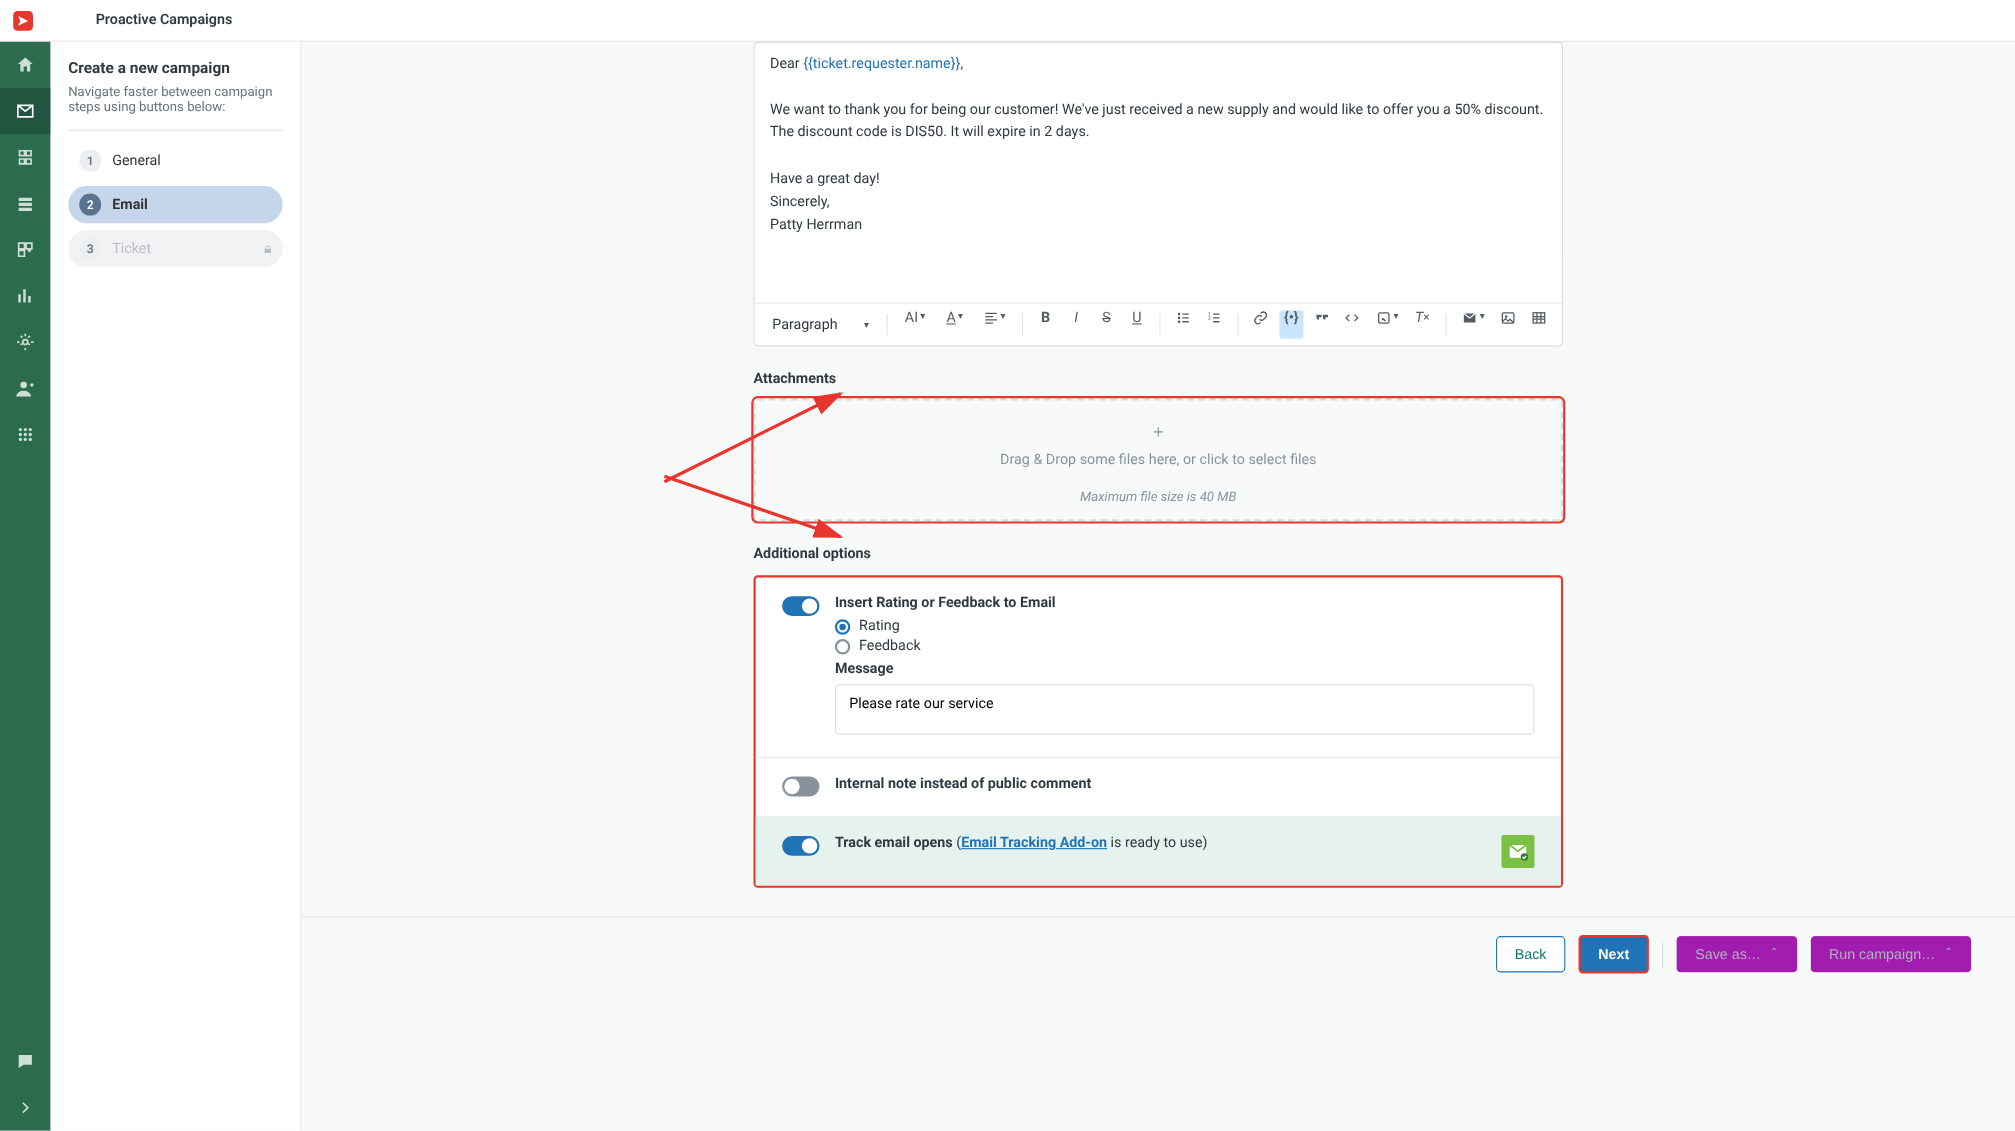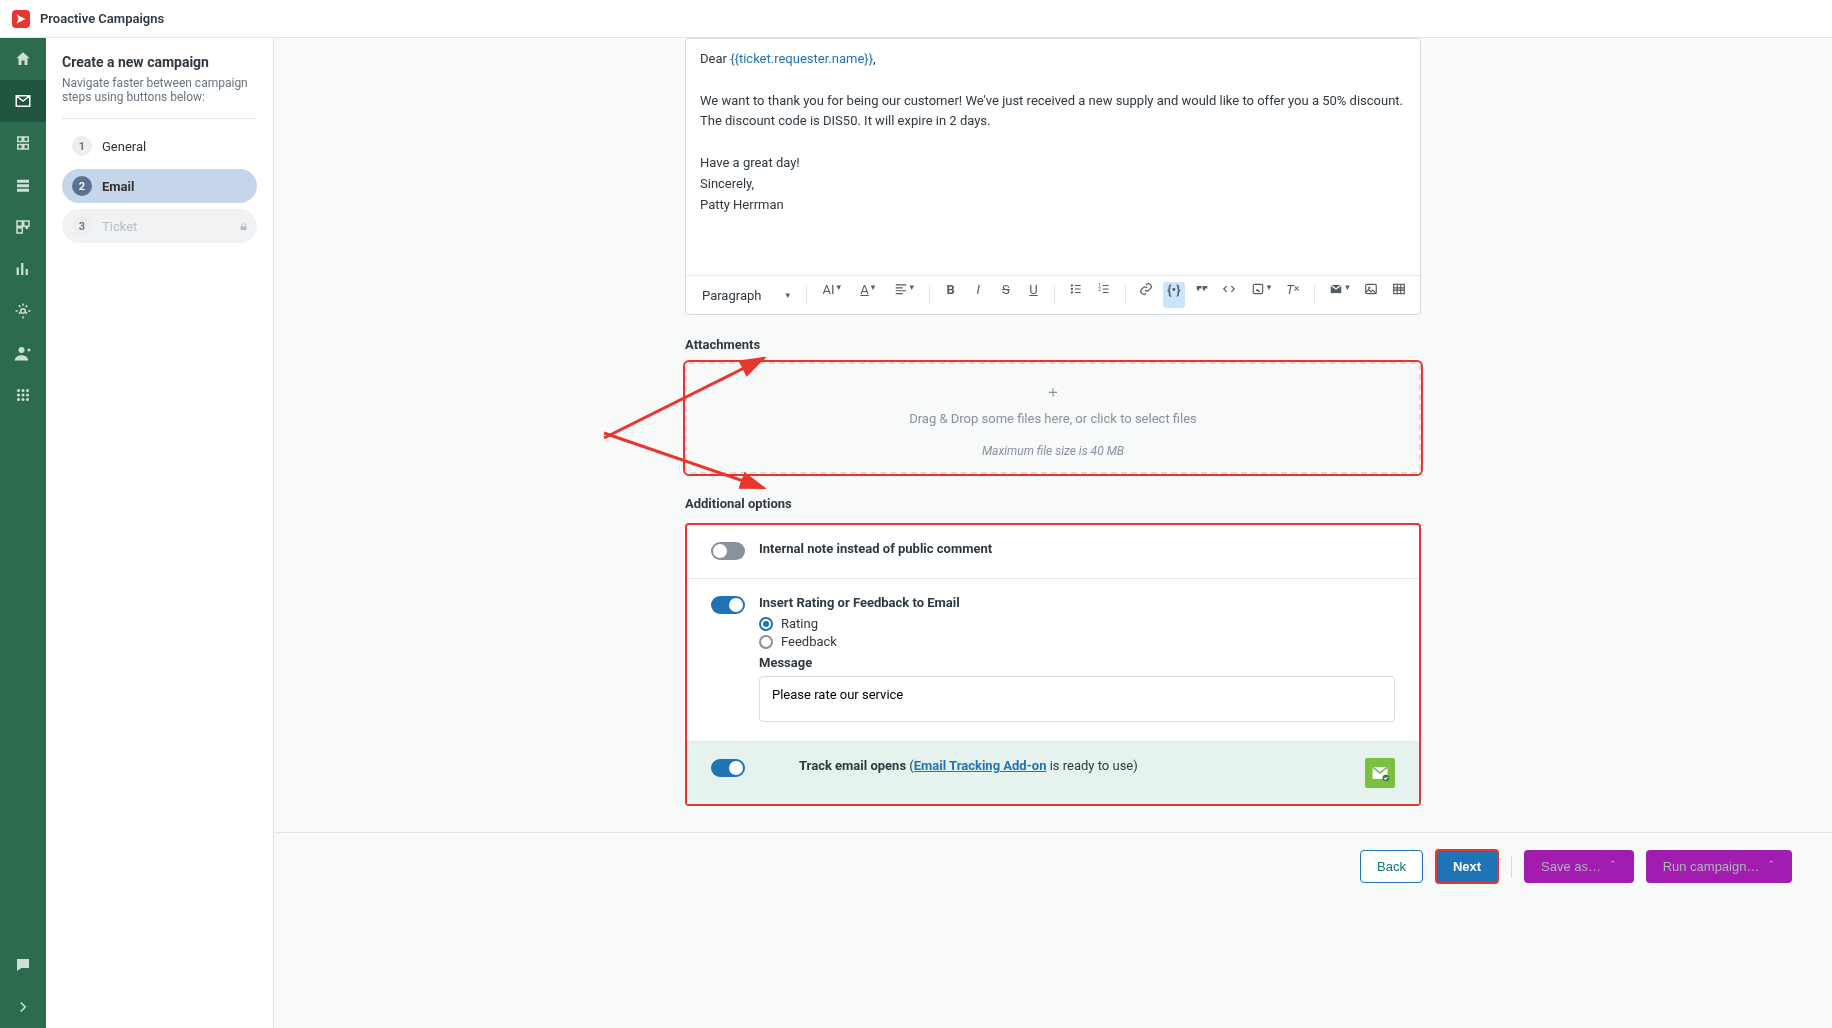--- a/index.html
+++ b/index.html
@@ -1,21 +1,21 @@
 <!DOCTYPE html>
 <html><head>
 <meta charset="utf-8">
 <style>
 * { box-sizing: border-box; margin: 0; padding: 0; }
 body { font-family: -apple-system, BlinkMacSystemFont, "Segoe UI", Roboto, sans-serif; font-size: 13px; color: #2f3941; background: #f8f9f9; }
 
 .topbar { height: 38px; background: #fff; border-bottom: 1px solid #e5e5e5; display: flex; align-items: center; padding: 0 12px; gap: 10px; }
 .topbar .logo { width: 18px; height: 18px; background: #e8352e; border-radius: 4px; display: flex; align-items: center; justify-content: center; }
 .topbar .logo svg { width: 12px; height: 12px; }
-.topbar .title { font-weight: 600; font-size: 13px; }
+.topbar .title { font-weight: 600; font-size: 13px; margin-left: 47px; }
 
 .shell { display: flex; height: calc(1028px - 38px); }
 
 .nav-rail { width: 46px; background: #2d6b4f; display: flex; flex-direction: column; }
 .nav-rail .nav-item { height: 42px; display: flex; align-items: center; justify-content: center; color: #fff; cursor: pointer; }
 .nav-rail .nav-item.active { background: #215540; }
 .nav-rail .nav-item svg { width: 18px; height: 18px; fill: #cde0d5; }
 .nav-rail .nav-item.active svg { fill: #fff; }
 .nav-rail .spacer { flex: 1; }
 
@@ -68,21 +68,21 @@
 .toggle.off { background: #87929d; } .toggle.off::after { left: 2px; }
 .toggle.on { background: #1f73b7; } .toggle.on::after { right: 2px; }
 
 .radio-row { display: flex; align-items: center; gap: 8px; margin-bottom: 3px; }
 .radio { width: 14px; height: 14px; border-radius: 50%; border: 2px solid #87929d; display: inline-block; position: relative; }
 .radio.checked { border-color: #1f73b7; }
 .radio.checked::after { content: ""; position: absolute; width: 6px; height: 6px; border-radius: 50%; background: #1f73b7; top: 2px; left: 2px; }
 .msg-label { font-size: 13px; font-weight: 700; margin: 6px 0 6px 0; }
 .msg-input { width: 100%; max-width: 670px; border: 1px solid #d8dcde; border-radius: 4px; padding: 10px 12px; font-size: 13px; font-family: inherit; outline: none; resize: none; height: 46px; }
 
-.track-desc { font-size: 13px; font-weight: 700; margin-left: 40px; }
+.track-desc { font-size: 13px; font-weight: 700; }
 .track-desc .paren { font-weight: 400; }
 .track-desc a { color: #1f73b7; }
 .env-icon { width: 30px; height: 30px; background: #7bc043; display: flex; align-items: center; justify-content: center; border-radius: 2px; }
 .env-icon svg { width: 20px; height: 20px; }
 
 .footer-bar { border-top: 1px solid #e5e5e5; padding: 16px 0; margin-top: 26px; display: flex; justify-content: flex-end; align-items: center; gap: 12px; padding-right: 40px; }
 .btn { padding: 8px 16px; border-radius: 4px; font-size: 13px; cursor: pointer; border: 1px solid transparent; background: #fff; }
 .btn.back { border-color: #1f73b7; color: #0f766e; }
 .btn.next { background: #1f73b7; color: #fff; border: 2px solid #e8352e; font-weight: 600; }
 .btn.ghost { color: #aeb4b9; background: #a21caf; display: flex; gap: 8px; cursor: default; }
@@ -331,41 +331,41 @@
       <div class="section-label">Attachments</div>
       <div class="attach-zone">
         <div class="plus">＋</div>
         <div class="dz-text">Drag &amp; Drop some files here, or click to select files</div>
         <div class="dz-sub">Maximum file size is 40 MB</div>
       </div>
 
       <div class="section-label">Additional options</div>
       <div class="options-box">
         <div class="opt-row">
-          <div class="toggle off"></div>
-          <div class="body">
-              <div class="opt-title">Internal note instead of public comment</div>
-            </div>
-        </div>
-        <div class="opt-row">
           <div class="toggle on"></div>
           <div class="body">
             <div class="opt-title">Insert Rating or Feedback to Email</div>
             <div class="radio-row">
                 <span class="radio checked"></span>
                 <span>Rating</span>
               </div>
             <div class="radio-row">
                 <span class="radio"></span>
                 <span>Feedback</span>
               </div>
             <div class="msg-label">Message</div>
             <textarea class="msg-input" style="">Please rate our service</textarea>
           </div>
         </div>
+        <div class="opt-row">
+          <div class="toggle off"></div>
+          <div class="body">
+              <div class="opt-title">Internal note instead of public comment</div>
+            </div>
+        </div>
         <div class="opt-row tracking">
           <div class="toggle on"></div>
           <div class="body track-desc">
             <span>Track email opens</span><span class="paren"> (</span><a href="#">Email Tracking Add-on</a><span class="paren"> is ready to use)</span>
           </div>
           <div class="env-icon">
             <svg viewBox="0 0 24 24">
                 <path fill="#fff" d="M3 5h18v14H3z"></path>
                 <path d="M3 5l9 7 9-7" fill="none" stroke="#7bc043" stroke-width="2"></path>
                 <circle cx="19" cy="18" r="4" fill="#2e7d32"></circle>

